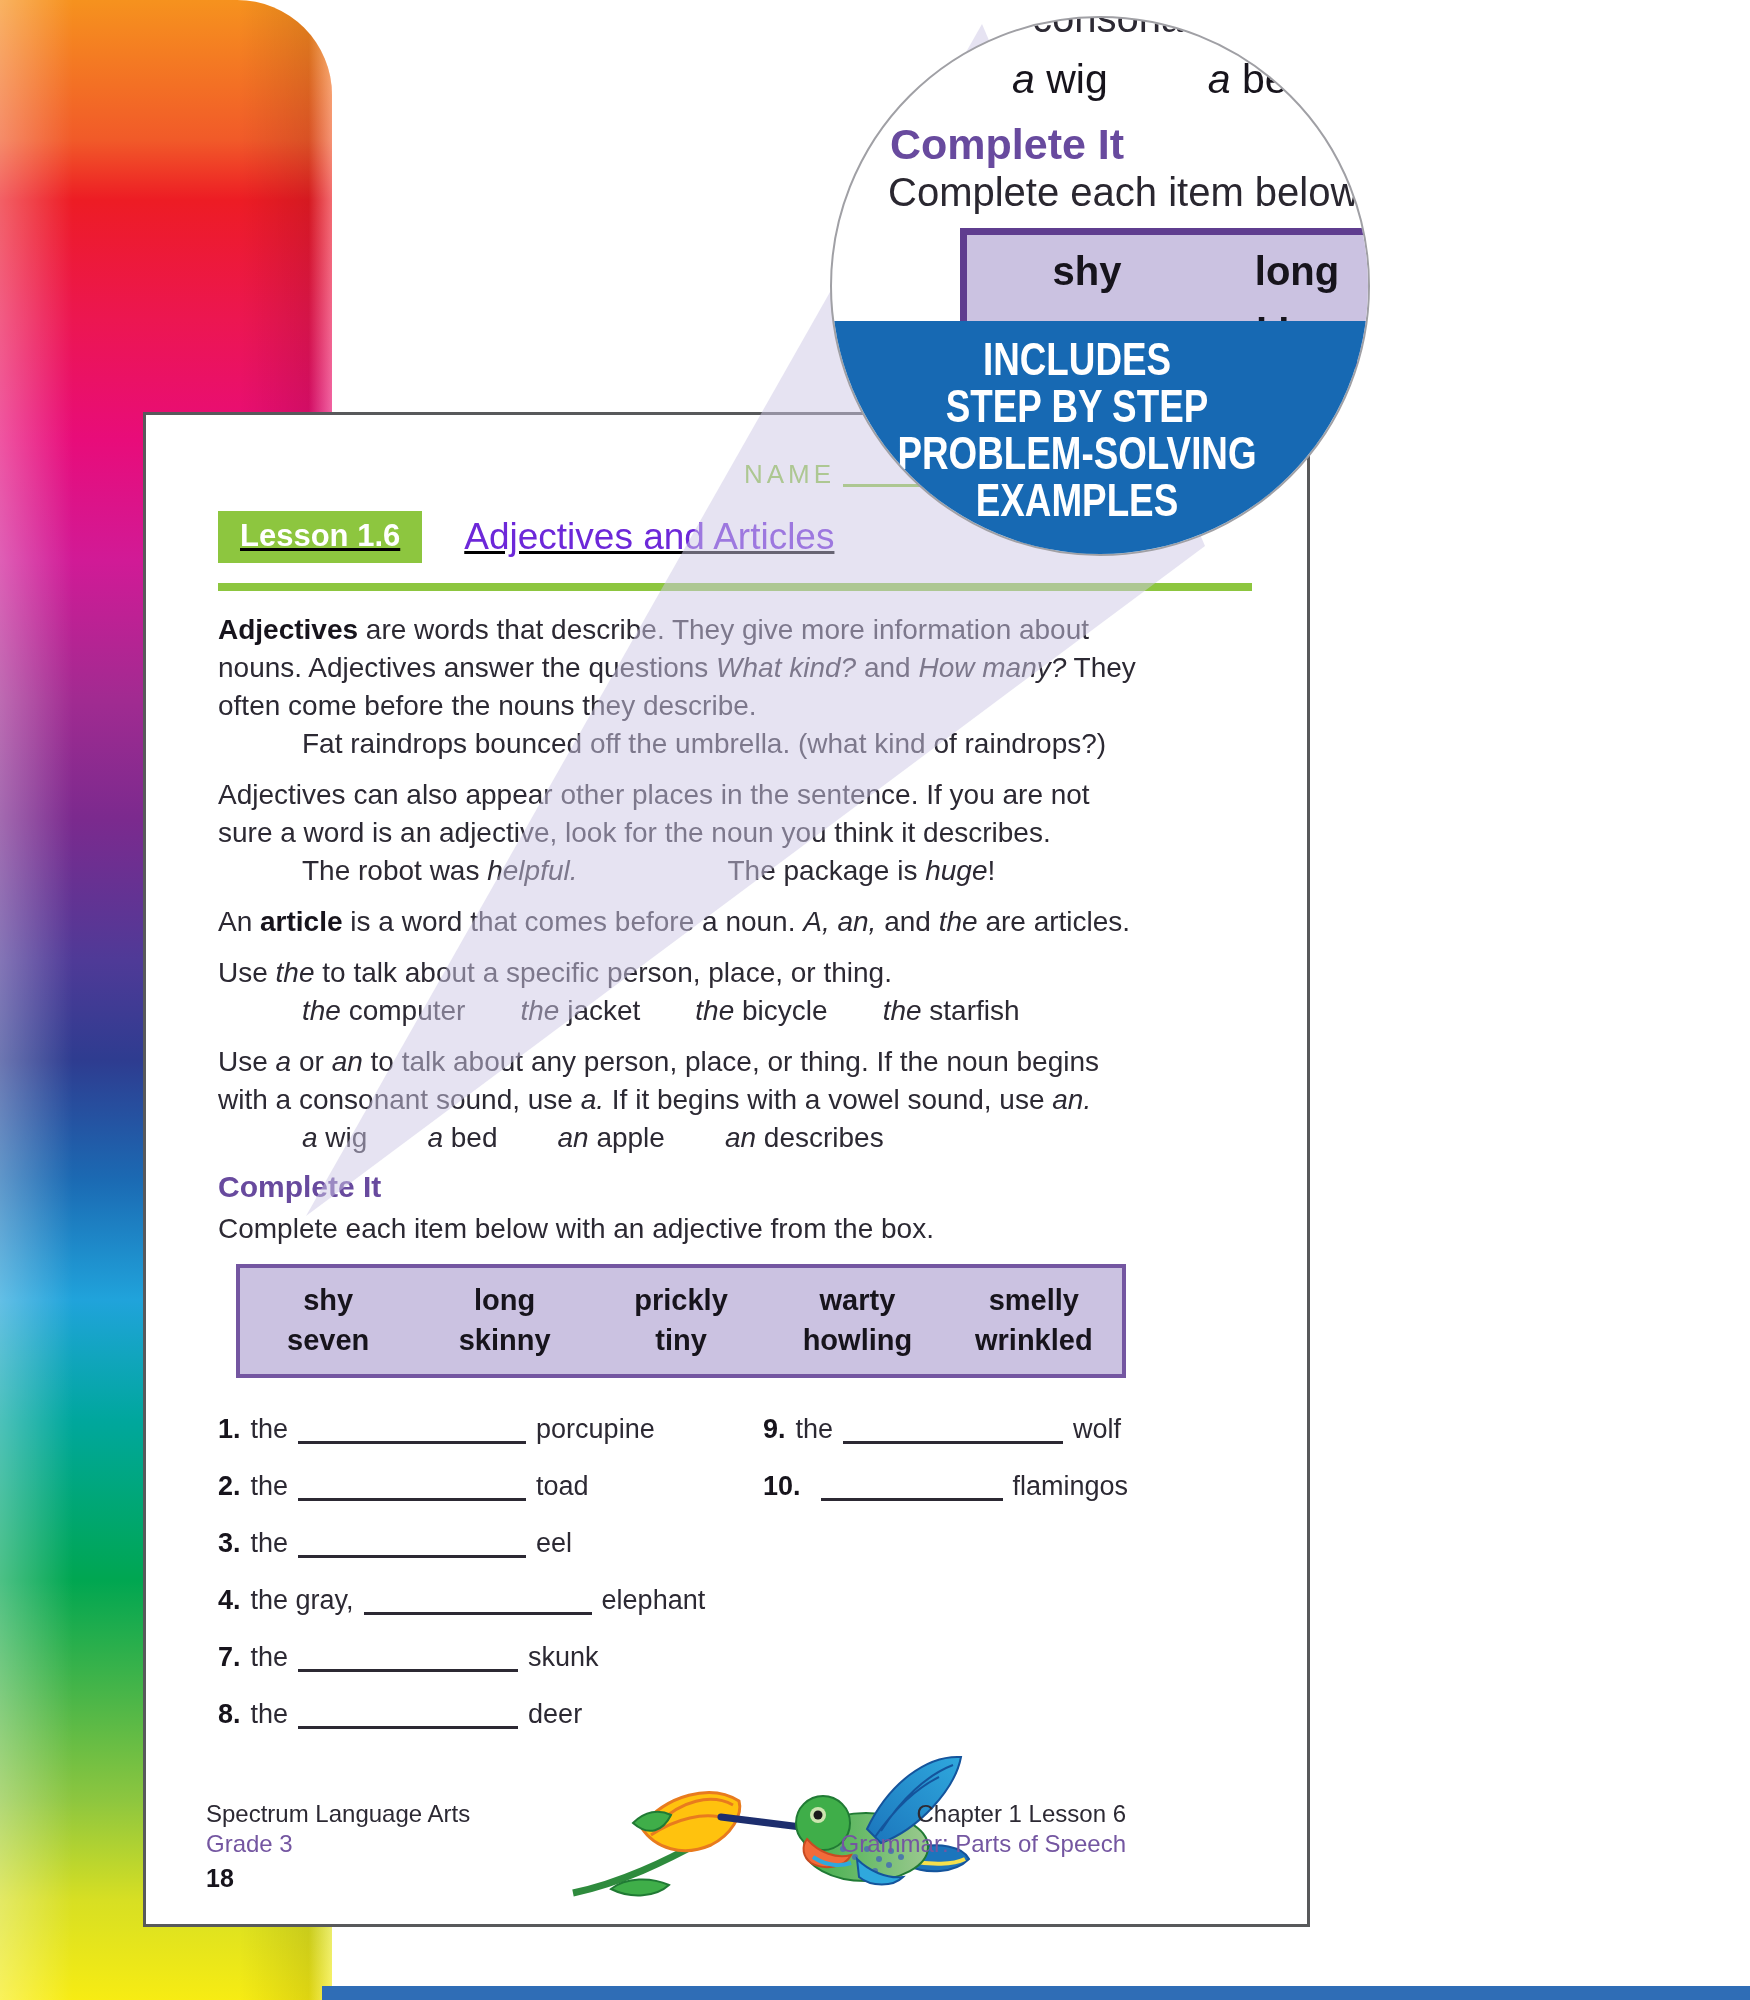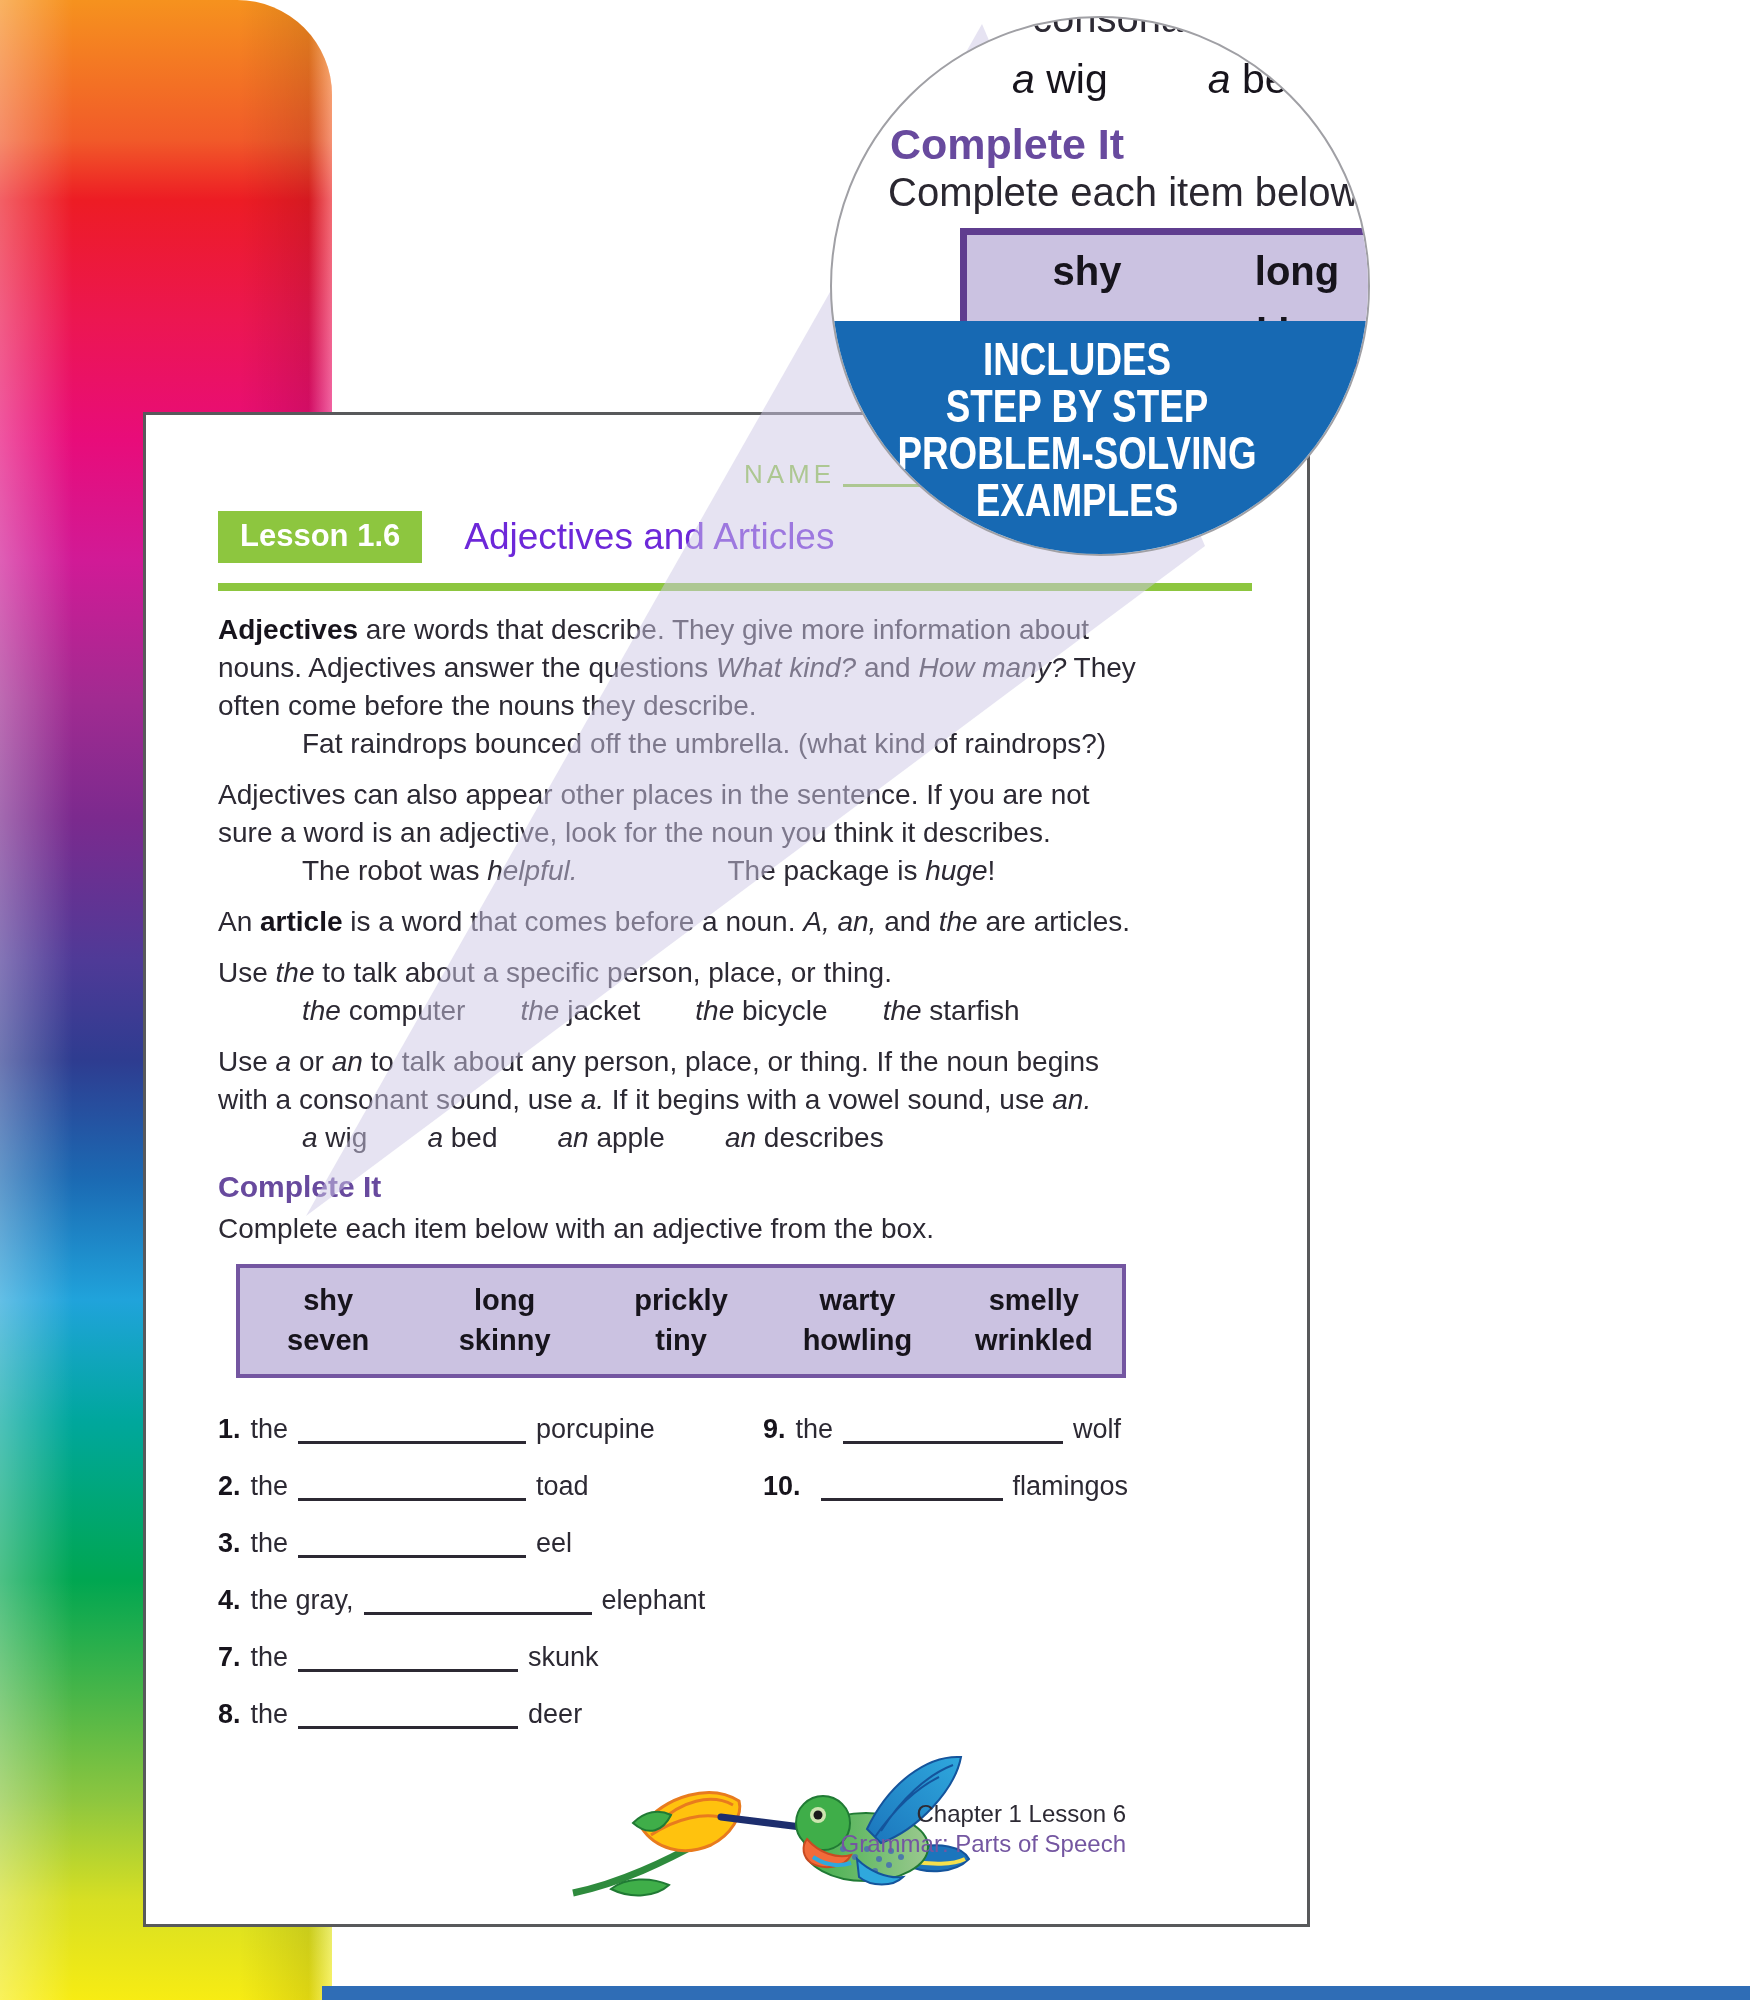--- a/index.html
+++ b/index.html
@@ -23,21 +23,21 @@
 
   
   .page{position:absolute;left:143px;top:412px;width:1167px;height:1515px;background:#fff;
     border:3px solid #58595B;box-sizing:border-box;z-index:2;}
 
   .name-row{position:absolute;left:598px;top:44px;}
   .name-label{color:#8DC63F;font-size:26px;letter-spacing:4px;}
   .name-line{display:inline-block;width:310px;border-bottom:3px solid #8DC63F;
     vertical-align:-4px;margin-left:8px;}
 
-  .lesson-row{position:absolute;left:72px;top:96px;display:flex;align-items:center;}
+  .lesson-row{position:absolute;left:72px;top:96px;display:flex;align-items:center;text-decoration:underline;}
   .lesson-badge{background:#8DC63F;color:#fff;font-weight:700;font-size:31px;
     padding:7px 22px 9px;}
   .lesson-title{color:#6d28d9;font-size:37px;margin-left:42px;}
   .rule{position:absolute;left:72px;top:168px;width:1034px;height:8px;background:#8DC63F;}
 
   .content{position:absolute;left:72px;top:196px;width:1046px;}
   .line{height:38px;line-height:38px;font-size:28px;color:#2C2933;white-space:nowrap;}
   .line .bold{font-weight:700;color:#17141C;}
   .line .ital{font-style:italic;}
   .line .gap{display:inline-block;height:1px;}
@@ -214,20 +214,25 @@
 
       <path d="M236,108 C248,122 266,128 280,124 C274,136 254,140 240,132 C232,126 230,116 236,108 Z" fill="#F26B3A" stroke="#C84B22" stroke-width="2"></path>
       <path d="M242,126 C254,134 268,136 280,132" fill="none" stroke="#2FA8DD" stroke-width="4"></path>
 
       <path d="M296,98 C318,52 356,24 390,26 C384,58 348,98 310,112 Z" fill="url(#gWing)" stroke="#14549C" stroke-width="2"></path>
       <path d="M310,100 C330,68 356,44 382,34 M304,106 C322,80 344,58 368,46" fill="none" stroke="#14549C" stroke-width="2"></path>
 
       <path d="M286,128 C298,140 316,148 332,146 C322,156 300,156 288,146 Z" fill="#2FA8DD" stroke="#14549C" stroke-width="2"></path>
     </svg>
 
+    <div class="footer-left">
+      <div>Spectrum Language Arts</div>
+      <div class="footer-grade">Grade 3</div>
+      <div class="footer-page">18</div>
+    </div>
     <div class="footer-right">
       <div>Chapter 1 Lesson 6</div>
       <div class="footer-section">Grammar: Parts of Speech</div>
     </div>
   </div>
 
   <div class="beam"></div>
 
   <div class="magnifier">
     <div class="mag-fragment">

